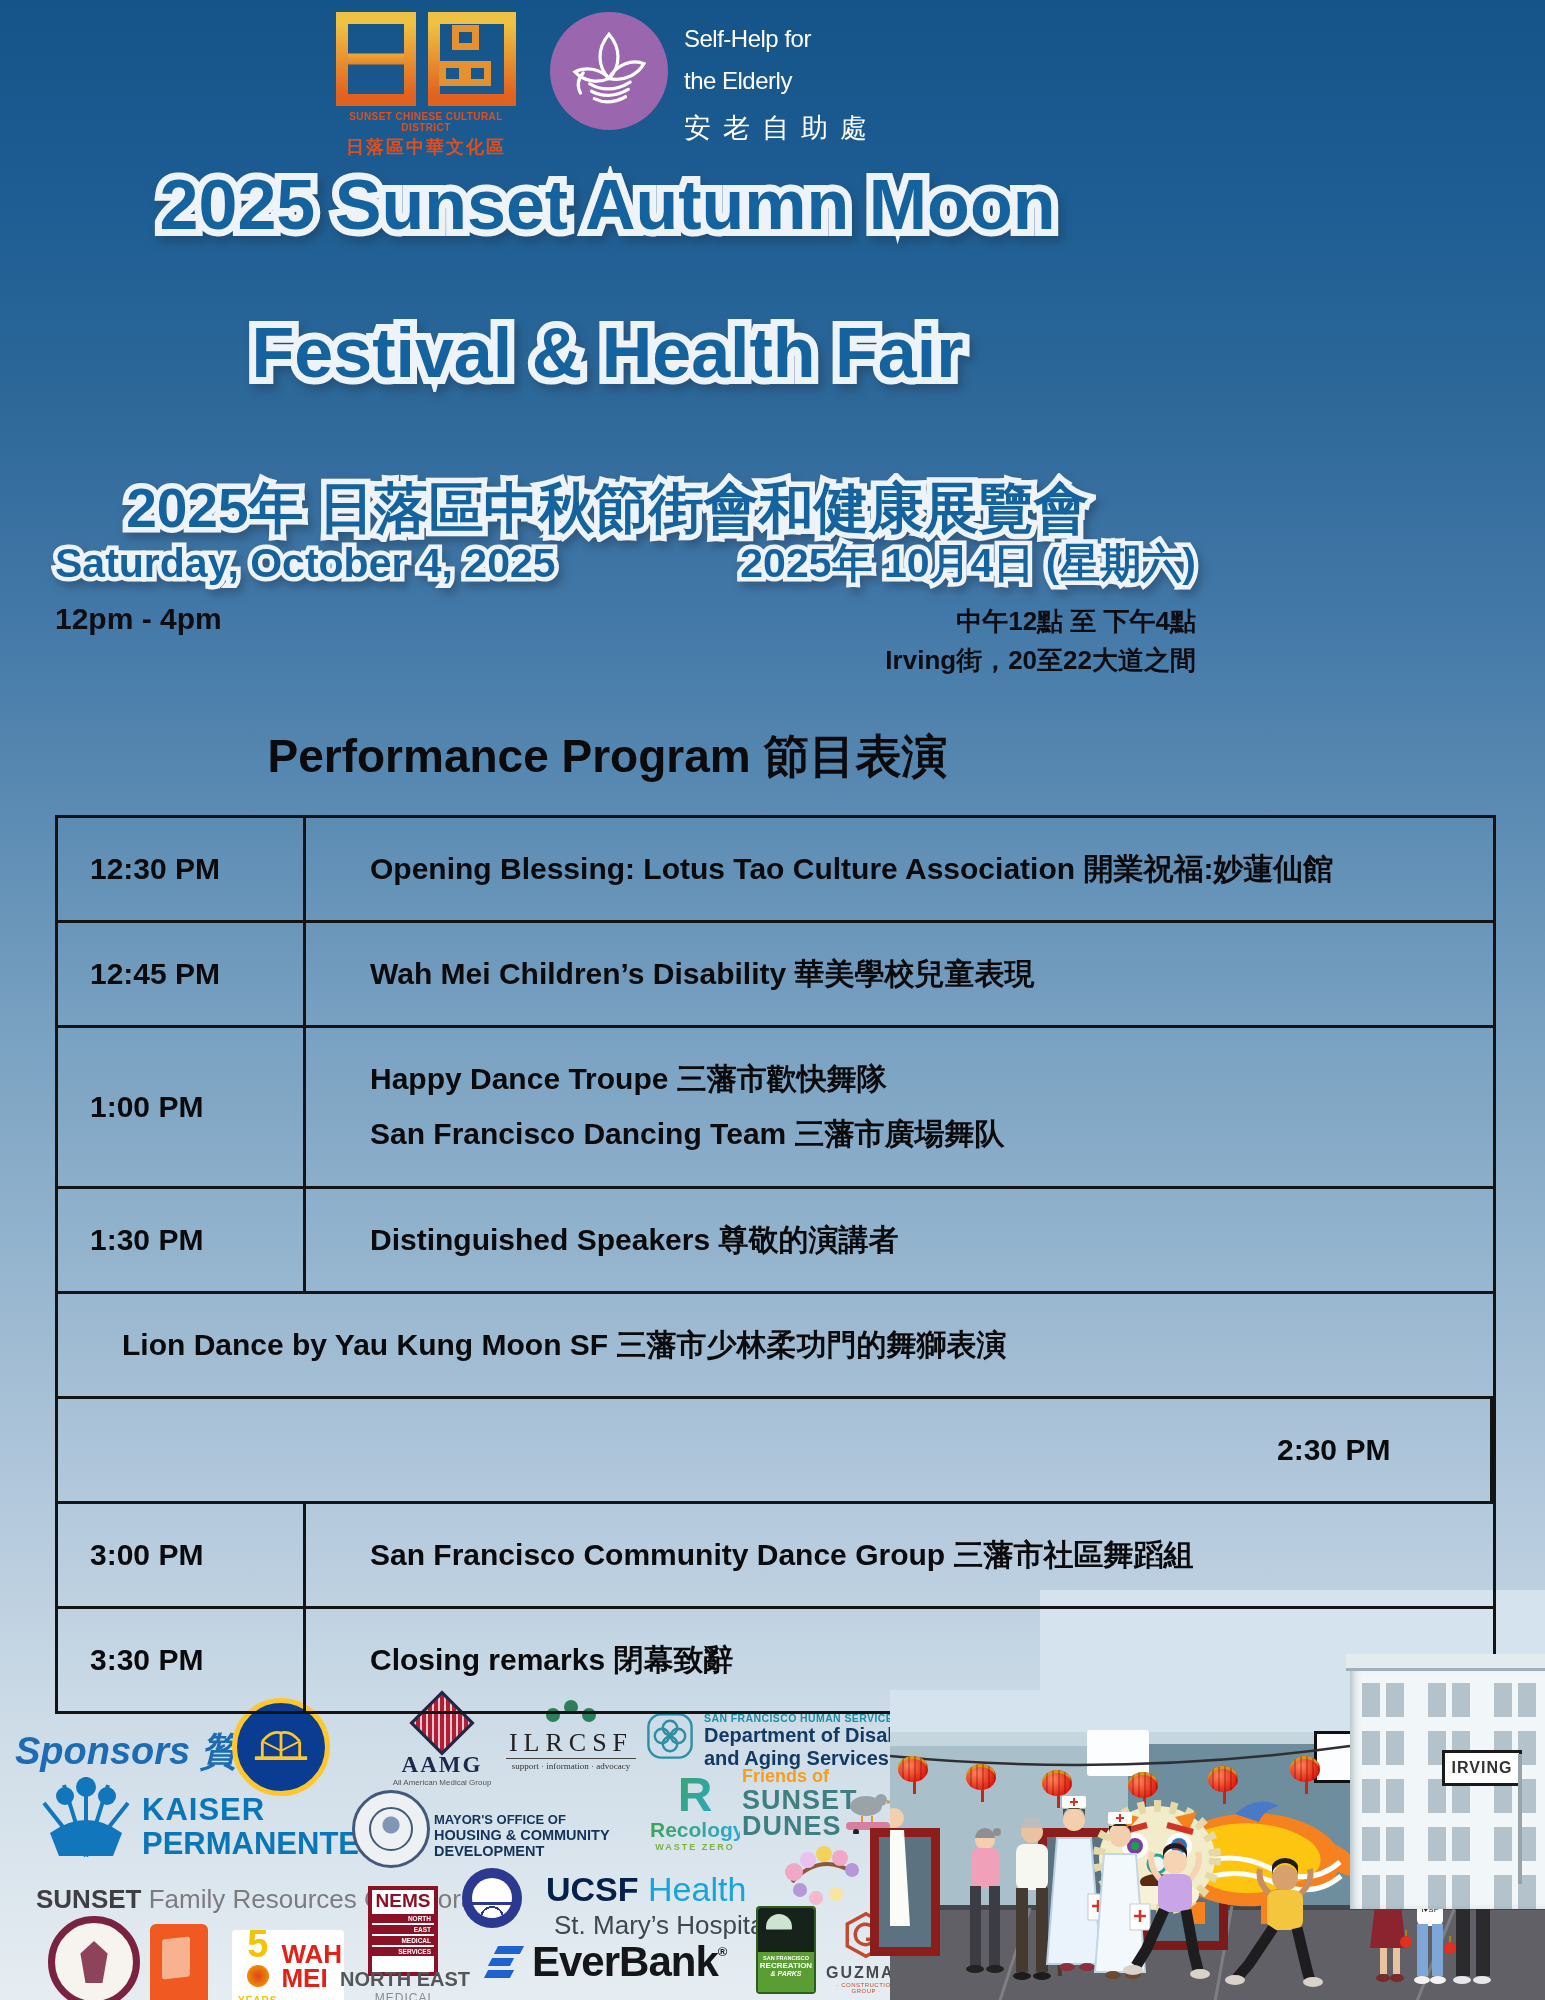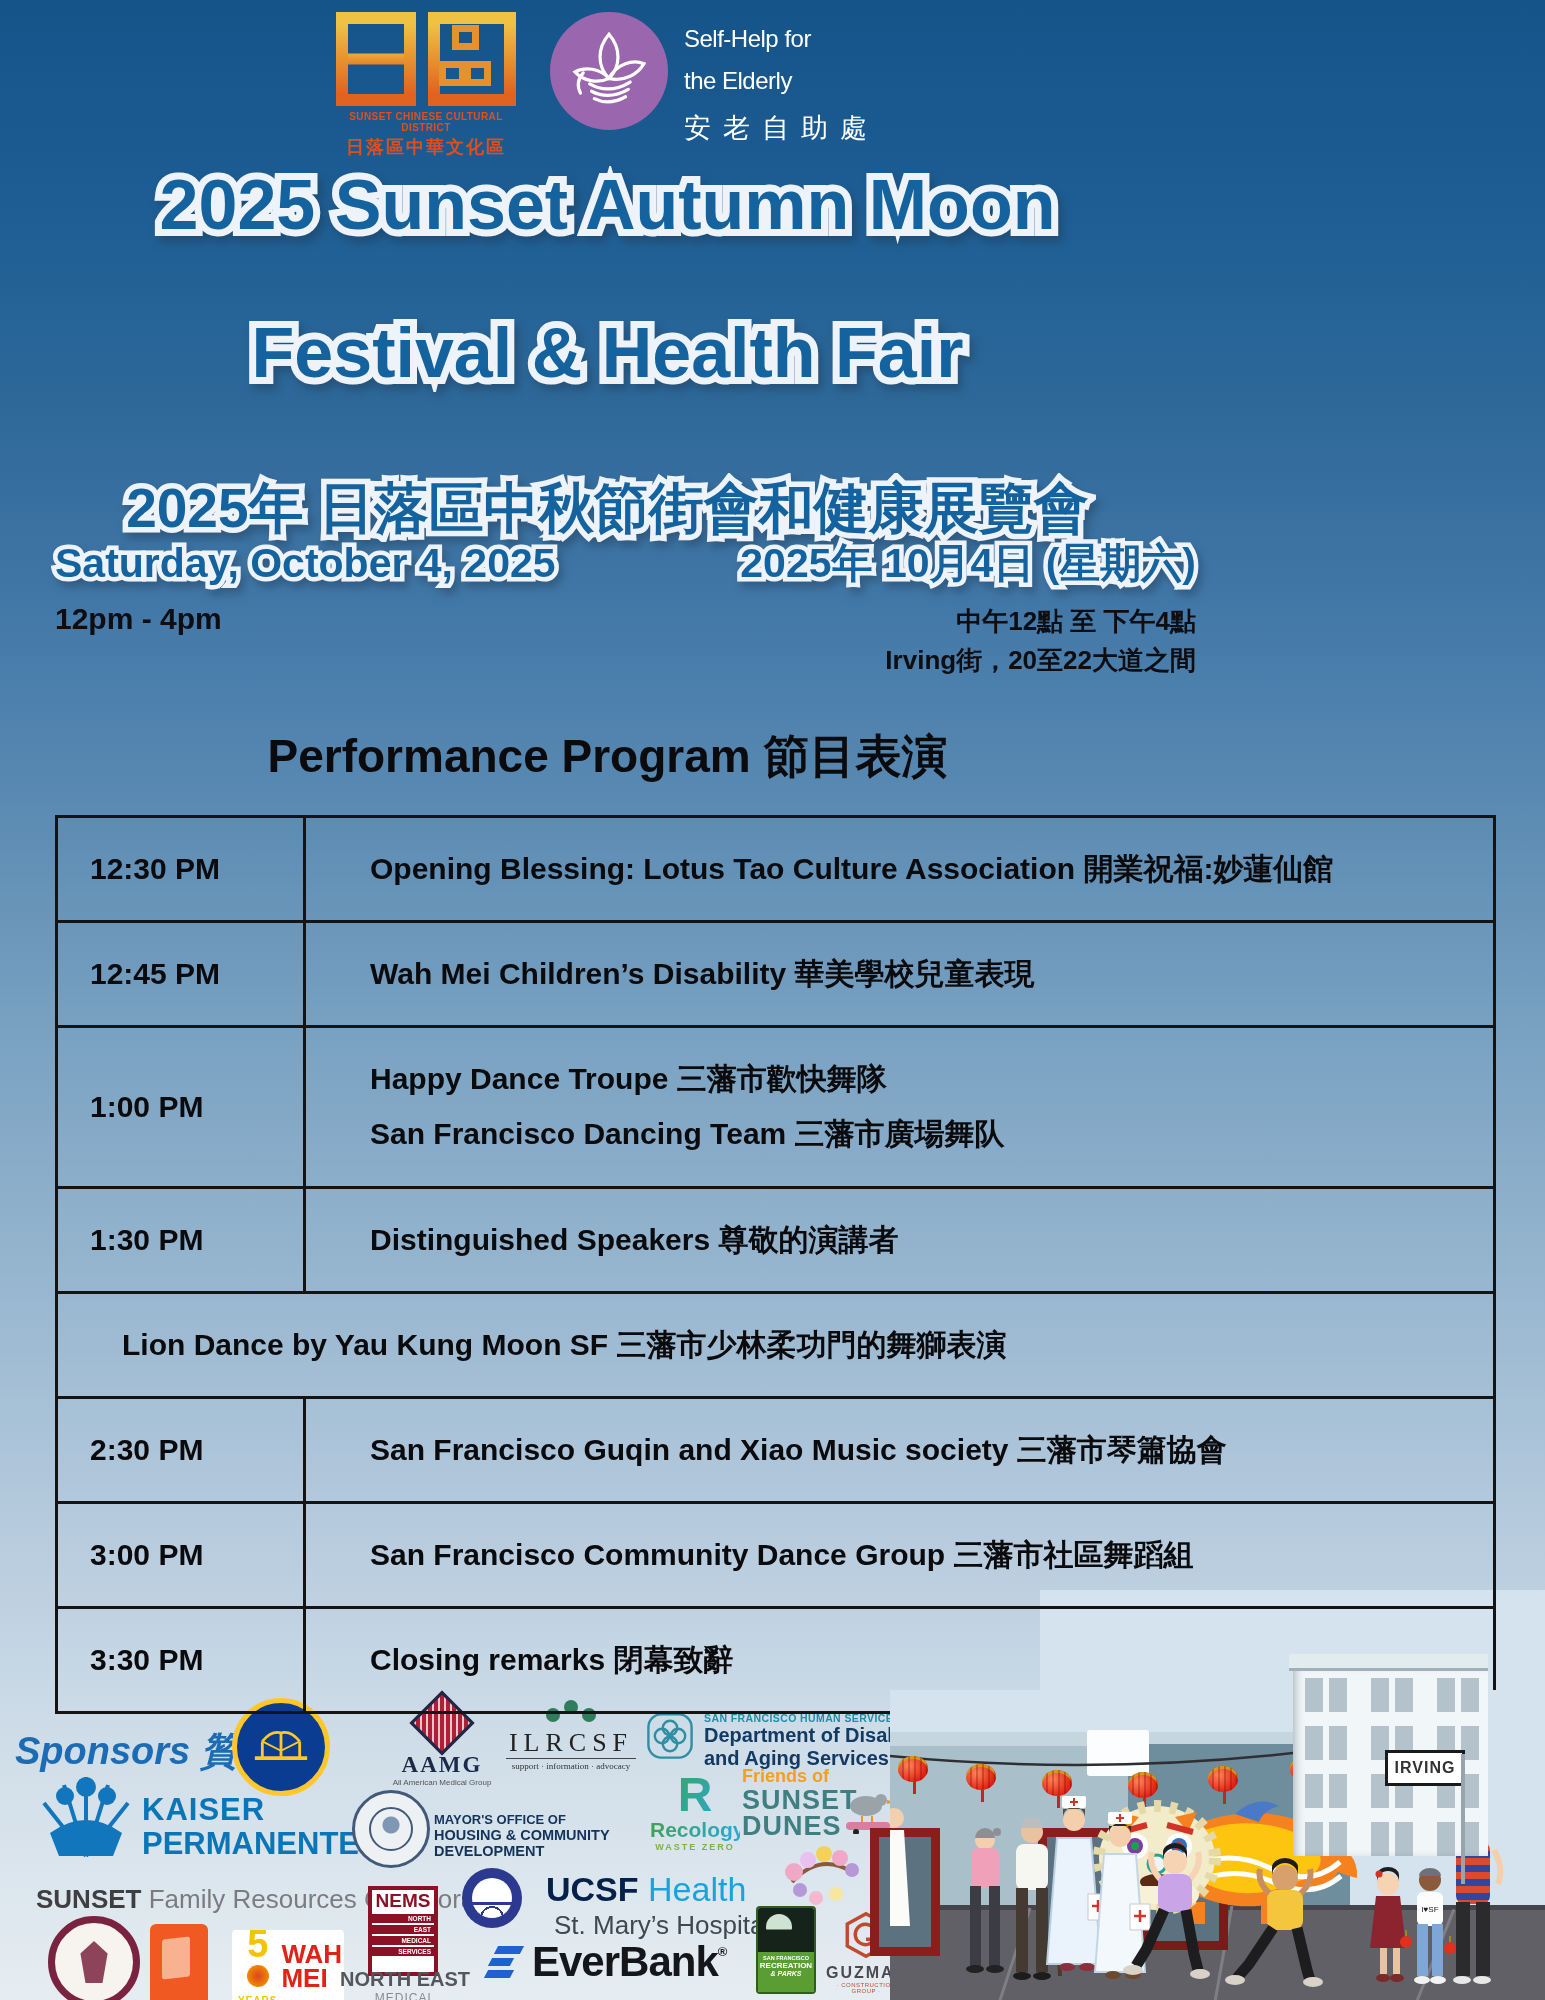--- a/index.html
+++ b/index.html
@@ -154,21 +154,21 @@
   .lantern{position:absolute;width:30px;height:26px;border-radius:50%;z-index:7;
      background:radial-gradient(circle at 35% 35%,#ff8558,#e01e10 72%);
      box-shadow:inset 0 3px 0 rgba(212,160,23,.9);}
   .lantern::before{content:"";position:absolute;inset:0;border-radius:50%;
      background:repeating-linear-gradient(90deg,transparent 0 4px,rgba(120,0,0,.3) 4px 6px);}
   .lantern::after{content:"";position:absolute;left:50%;top:100%;width:3px;height:12px;background:#c2281a;}
   .lion{position:absolute;left:195px;top:86px;z-index:7;}
   .people{position:absolute;left:0;top:0;width:655px;height:310px;z-index:10;}
   .pavement{position:absolute;left:0;top:215px;width:655px;height:95px;background:#606066;border-top:5px solid #44444a;z-index:4;}
   .seam{position:absolute;width:3px;height:120px;background:#7e7e84;}
-  .building{left:1293px;top:1668px;width:195px;height:188px;z-index:9;
+  .building{left:1350px;top:1668px;width:195px;height:241px;z-index:9;
      background-color:#f1f6f8;
      background-image:
        repeating-linear-gradient(0deg,rgba(255,255,255,0) 0 34px,#f1f6f8 34px 48px),
        repeating-linear-gradient(90deg,#f1f6f8 0 12px,#b4c3cb 12px 30px,#f1f6f8 30px 36px,#b4c3cb 36px 54px,#f1f6f8 54px 66px);
      box-shadow:inset 6px 0 8px -4px rgba(90,110,120,.5);}
   .building::before{content:"";position:absolute;left:-4px;top:-14px;width:199px;height:14px;background:#e2ebee;border-bottom:3px solid #9fb0b8;}
   .irving{position:absolute;left:92px;top:82px;width:74px;height:30px;background:#fff;border:3px solid #1a1a1a;
      display:flex;align-items:center;justify-content:center;font-size:16px;font-weight:bold;color:#333;letter-spacing:1px;}
   .irving-pole{position:absolute;left:168px;top:86px;width:4px;height:130px;background:#97a4aa;}
 </style>
@@ -252,23 +252,20 @@
           <span>Distinguished Speakers 尊敬的演講者</span>
         </div>
     </div>
     <div class="p-row h102">
       <div class="cell-desc">
           <span>Lion Dance by Yau Kung Moon SF 三藩市少林柔功門的舞獅表演</span>
         </div>
     </div>
     <div class="p-row h102">
       <div class="cell-time">2:30 PM</div>
-      <div class="cell-desc">
-          <span>San Francisco Guqin and Xiao Music society 三藩市琴簫協會</span>
-        </div>
     </div>
     <div class="p-row h102">
       <div class="cell-time">3:00 PM</div>
       <div class="cell-desc">
           <span>San Francisco Community Dance Group 三藩市社區舞蹈組</span>
         </div>
     </div>
     <div class="p-row h102">
       <div class="cell-time">3:30 PM</div>
       <div class="cell-desc">

